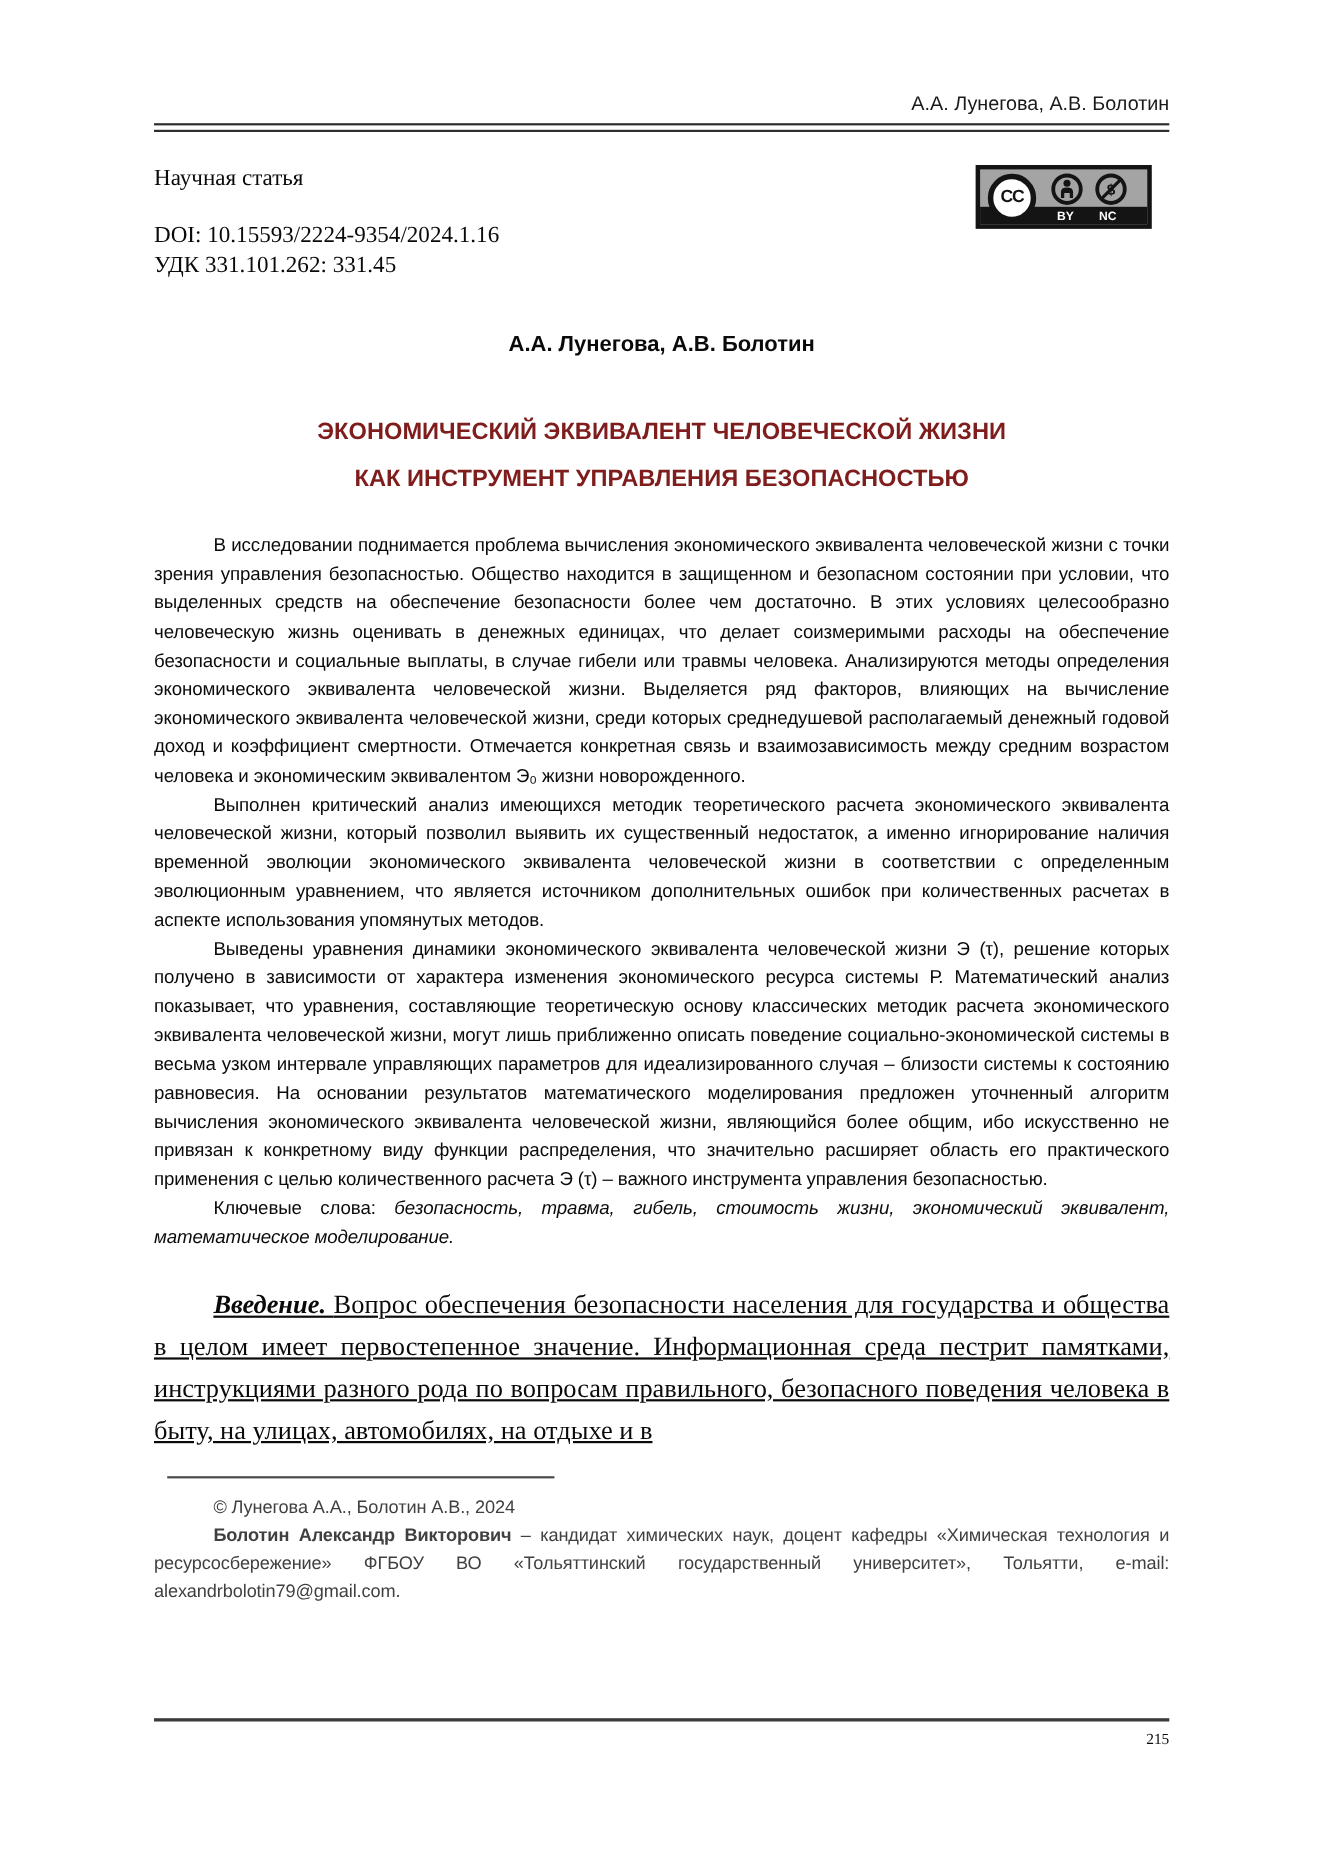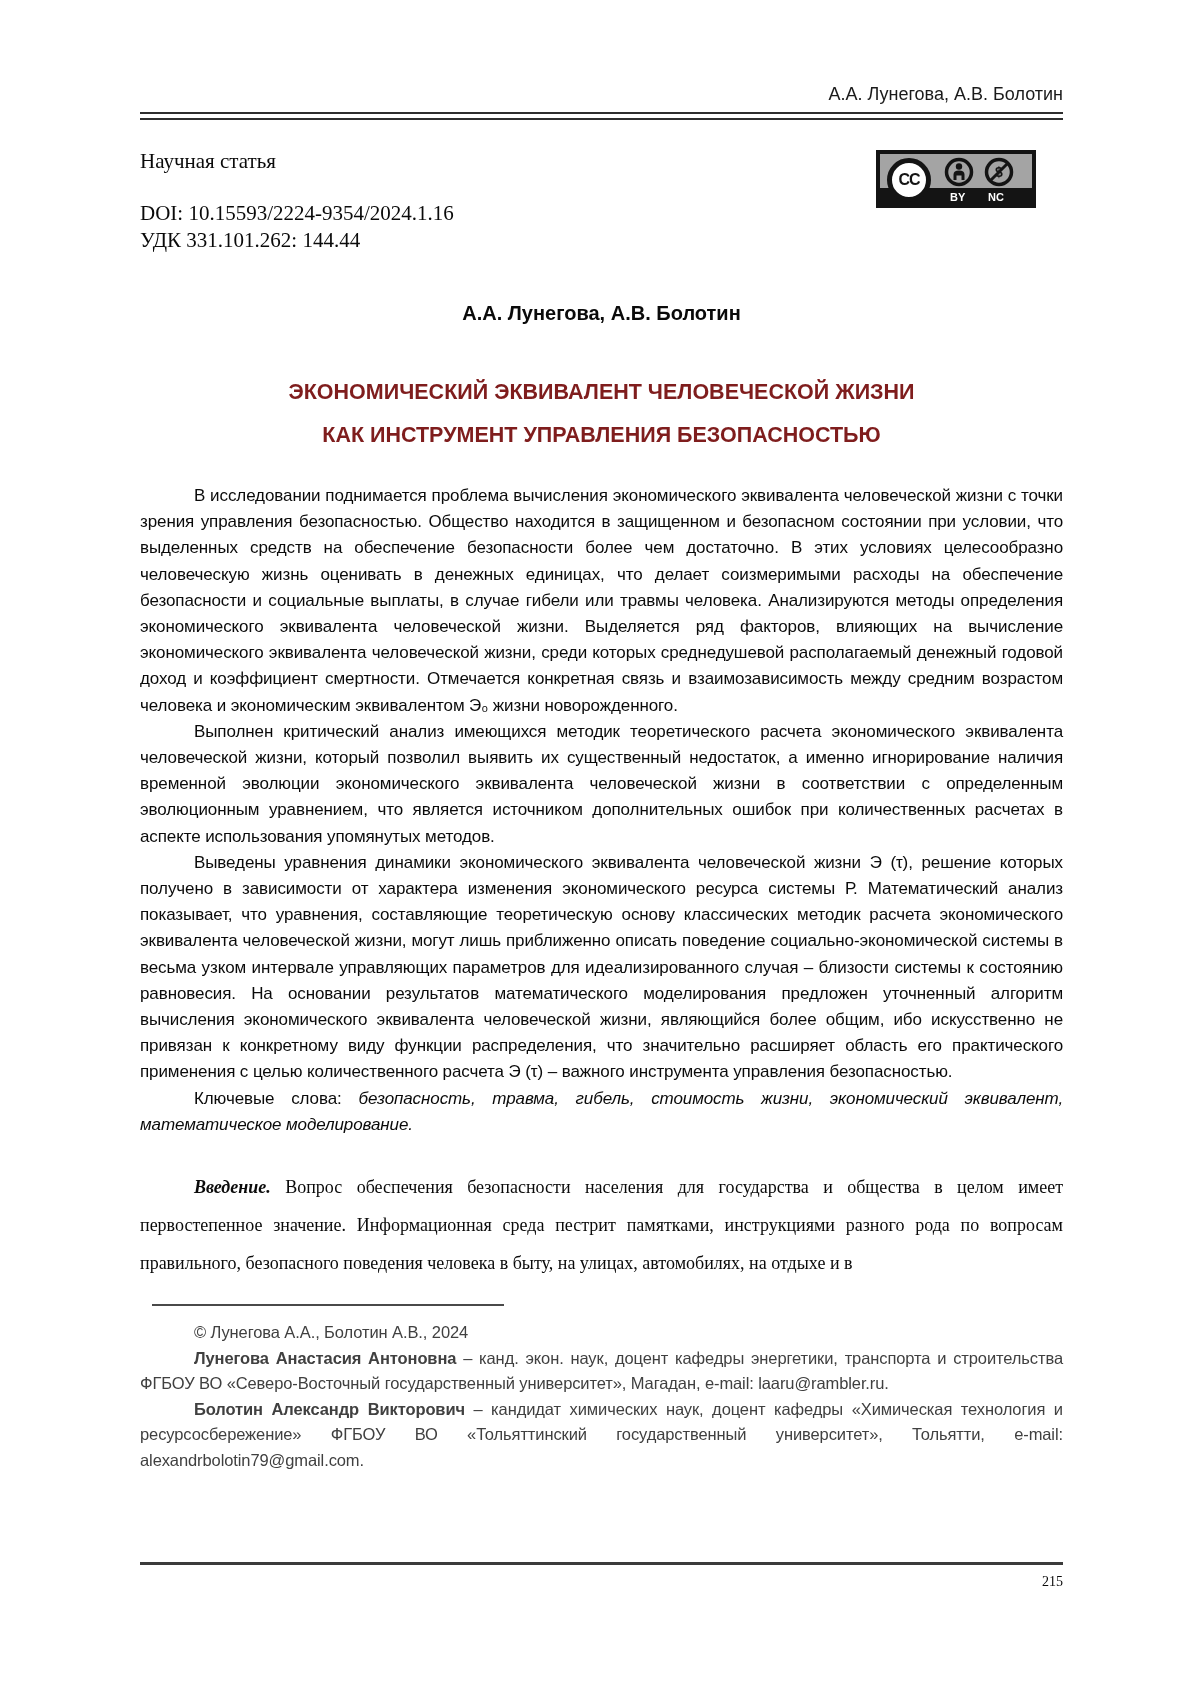--- a/index.html
+++ b/index.html
@@ -45,21 +45,21 @@
   }
   .meta-left .article-type { margin-bottom: 25px; }
 
   
   .cc-badge {
     position: relative;
     width: 152px;
     height: 50px;
     background: #a4a4a4;
     border: 4px solid #141414;
-    margin-right: 27px;
+    margin-right: 16px;
     margin-top: 2px;
   }
   .cc-band {
     position: absolute;
     left: 0; right: 0; bottom: 0;
     height: 16px;
     background: #141414;
   }
   .cc-circle {
     position: absolute;
@@ -118,24 +118,25 @@
     text-align: justify;
     color: #0a0a0a;
   }
   .abstract p { margin: 0; text-indent: 54px; }
   .kw-text { font-style: italic; }
 
   
   .introduction {
     margin-top: 30px;
     font-family: "Liberation Serif", serif;
-    font-size: 18px;
+    font-size: 24px;
     line-height: 38px;
     text-align: justify;
     color: #0a0a0a;
+    text-decoration: underline;
   }
   .introduction p { margin: 0; text-indent: 54px; }
   .intro-lead { font-weight: bold; font-style: italic; }
 
   
   .footnote-rule {
     margin: 22px 0 0 12px;
     width: 352px;
     border: none;
     border-top: 2.5px solid #4a4a4a;
@@ -175,21 +176,21 @@
 
 <div class="page">
 
   <div class="running-head">А.А. Лунегова, А.В. Болотин</div>
   <div class="rule-double"></div>
 
   <div class="meta-row">
     <div class="meta-left">
       <p class="article-type">Научная статья</p>
       <p>DOI: 10.15593/2224-9354/2024.1.16</p>
-      <p>УДК 331.101.262: 144.44</p>
+      <p>УДК 331.101.262: 331.45</p>
     </div>
 
     <div class="cc-badge">
       <div class="cc-band"></div>
       <div class="cc-circle">CC</div>
       <span class="mini-circle by">
         <svg width="30" height="30" viewBox="0 0 30 30">
           <circle cx="15" cy="15" r="12.5" fill="#a4a4a4" stroke="#141414" stroke-width="3.5"></circle>
           <circle cx="15" cy="9.5" r="3.2" fill="#141414"></circle>
           <path d="M9.5 23 L9.5 17.5 Q9.5 13.5 15 13.5 Q20.5 13.5 20.5 17.5 L20.5 23 L17.5 23 L17.5 18.5 L12.5 18.5 L12.5 23 Z" fill="#141414"></path>
@@ -222,21 +223,20 @@
   </div>
 
   <div class="introduction">
     <p><span class="intro-lead">Введение.</span> <span>Вопрос обеспечения безопасности населения для государства и общества в целом имеет первостепенное значение. Информационная среда пестрит памятками, инструкциями разного рода по вопросам правильного, безопасного поведения человека в быту, на улицах, автомобилях, на отдыхе и в</span></p>
   </div>
 
   <hr class="footnote-rule">
 
   <div class="footnotes">
     <p>© Лунегова А.А., Болотин А.В., 2024</p>
-    <p><span class="fn-name">Лунегова Анастасия Антоновна</span><span> – канд. экон. наук, доцент кафедры энергетики, транспорта и строительства ФГБОУ ВО «Северо-Восточный государственный университет», Магадан, e-mail: laaru@rambler.ru.</span></p>
     <p><span class="fn-name">Болотин Александр Викторович</span><span> – кандидат химических наук, доцент кафедры «Химическая технология и ресурсосбережение» ФГБОУ ВО «Тольяттинский государственный университет», Тольятти, e-mail: alexandrbolotin79@gmail.com.</span></p>
   </div>
 
   <div class="page-footer">
     <div class="footer-rule"></div>
     <div class="page-number">215</div>
   </div>
 
 </div>
 

